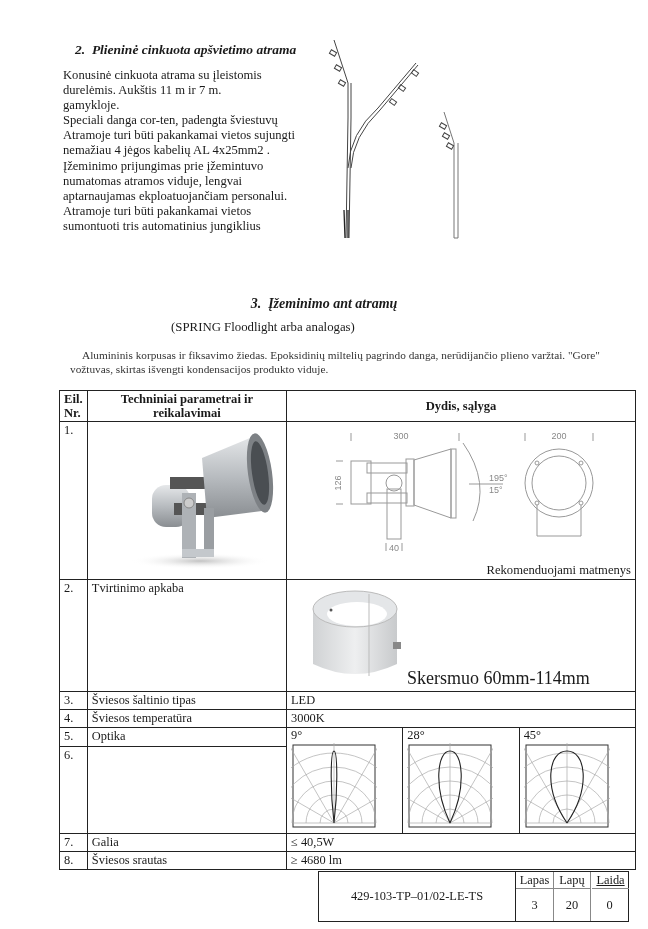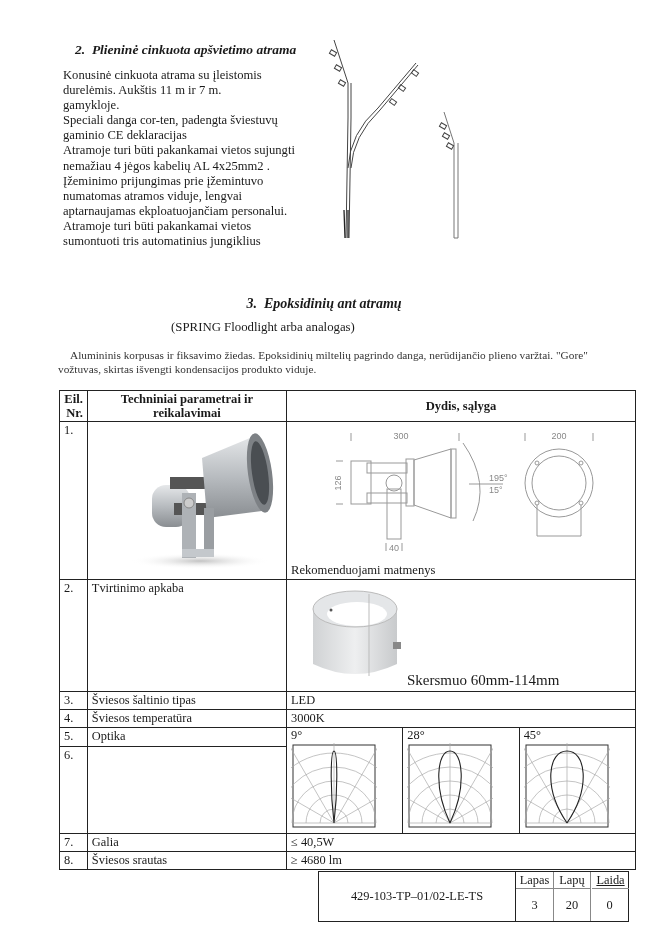--- a/index.html
+++ b/index.html
@@ -7,27 +7,27 @@
          font-family:"Liberation Serif", "DejaVu Serif", serif; color:#1a1a1a; }
   .abs { position:absolute; }
   
   .s2-title { left:75px; top:42px; font-size:13.5px; font-weight:bold; font-style:italic; }
   .s2-body { left:63px; top:68px; width:250px; font-size:12.6px; line-height:15.1px; }
   .s2-body div { white-space:nowrap; }
   .poles { left:318px; top:38px; width:170px; height:225px; }
   
   .s3-title { left:0; width:648px; top:296px; text-align:center; font-size:14px; font-weight:bold; font-style:italic; }
   .s3-sub { left:0; width:526px; top:320px; text-align:center; font-size:12.8px;font-family:Liberation Serif, serif; }
-  .s3-desc { left:58px; top:348px; width:570px; font-size:11.3px; line-height:14px; color:#333; }
+  .s3-desc { left:70px; top:348px; width:570px; font-size:11.3px; line-height:14px; color:#333; }
   .s3-desc .indent { padding-left:12px; }
   
   table.spec { position:absolute; left:59px; top:390px; width:577px; border-collapse:collapse; font-size:12.4px; }
   table.spec td, table.spec th { border:1.3px solid #222; padding:1px 4px; vertical-align:top; }
   table.spec th { font-weight:bold; vertical-align:middle; line-height:14px; font-size:12.6px; }
-  table.spec th.first { text-align:right; }
+  table.spec th.first { text-align:left; }
   td.num { width:28px; }
   td.param { width:196px; border-left-color:#888 !important; }
   .cell-img { position:relative; }
   .optics { display:flex; width:100%; }
   .optics > div { flex:1; border-left:1.3px solid #222; padding:0 4px; }
   .optics > div:first-child { border-left:none; }
   .footer { position:absolute; left:318px; top:871px; width:309px; height:49px; border:1.3px solid #222; font-size:12.4px; }
   .footer .code { position:absolute; left:0; top:0; width:196px; height:49px; display:flex; align-items:center; justify-content:center; border-right:1.3px solid #222; }
   .footer .hdr { position:absolute; top:0; height:16px; text-align:center; border-bottom:1.3px solid #888; border-right:1.3px solid #888; line-height:16px; }
   .footer .val { position:absolute; top:17px; height:32px; text-align:center; line-height:32px; border-right:1.3px solid #888; }
@@ -37,21 +37,20 @@
 
 <div class="abs s2-title">
   <span>2.</span>&nbsp;
   <span>Plieninė cinkuota apšvietimo atrama</span>
 </div>
 <div class="abs s2-body">
   <div>Konusinė cinkuota atrama su įleistomis</div>
   <div>durelėmis. Aukštis 11 m ir 7 m.</div>
   <div>gamykloje.</div>
   <div>Speciali danga cor-ten, padengta šviestuvų</div>
-  <div>gaminio CE deklaracijas</div>
   <div>Atramoje turi būti pakankamai vietos sujungti</div>
   <div>nemažiau 4 jėgos kabelių AL 4x25mm2 .</div>
   <div>Įžeminimo prijungimas prie įžemintuvo</div>
   <div>numatomas atramos viduje, lengvai</div>
   <div>aptarnaujamas ekploatuojančiam personalui.</div>
   <div>Atramoje turi būti pakankamai vietos</div>
   <div>sumontuoti tris automatinius jungiklius</div>
 </div>
 
 <svg class="abs poles" viewBox="0 0 170 225" fill="none" stroke="#444" stroke-width="1">
@@ -69,21 +68,21 @@
   <g>
     <path d="M126 74 L136 105 L136 200 L140 200 L140 105" stroke="#777"></path>
     <rect x="122" y="86" width="6" height="4" transform="rotate(30 125 88)"></rect>
     <rect x="125" y="96" width="6" height="4" transform="rotate(30 128 98)"></rect>
     <rect x="129" y="106" width="6" height="4" transform="rotate(30 132 108)"></rect>
   </g>
 </svg>
 
 <div class="abs s3-title">
   <span>3.</span>&nbsp;
-  <span>Epoksidinių ant atramų</span>
+  <span>Įžeminimo ant atramų</span>
 </div>
 <div class="abs s3-sub">(SPRING Floodlight arba analogas)</div>
 <div class="abs s3-desc">
   <div class="indent">Alumininis korpusas ir fiksavimo žiedas. Epoksidinių miltelių pagrindo danga, nerūdijančio plieno varžtai. "Gore"</div>
   <div>vožtuvas, skirtas išvengti kondensacijos produkto viduje.</div>
 </div>
 
 <table class="spec">
   <tbody>
       <tr style="height:30px">
@@ -119,21 +118,21 @@
         <rect x="82" y="80" width="38" height="12" fill="#555"></rect>
         <path d="M110 35 L165 12 Q182 40 170 88 L115 95 Z" fill="url(#gBody)"></path>
         <ellipse cx="168" cy="50" rx="12" ry="40" fill="#7d8185" transform="rotate(-8 168 50)"></ellipse>
         <ellipse cx="168" cy="50" rx="8" ry="32" fill="#4a4e52" transform="rotate(-8 168 50)"></ellipse>
         <rect x="90" y="70" width="14" height="65" fill="#aeb2b6"></rect>
         <rect x="112" y="85" width="10" height="48" fill="#9a9ea2"></rect>
         <rect x="90" y="126" width="32" height="8" fill="#c4c8cc"></rect>
         <circle cx="97" cy="80" r="5" fill="#ccc" stroke="#888"></circle>
       </svg>
     </td>
-    <td style="text-align:left; position:relative;">
+    <td style="text-align:right; position:relative;">
       <svg width="340" height="140" viewBox="0 0 340 140" font-family="Liberation Sans, sans-serif" font-size="9" fill="none" stroke="#999">
         <line x1="60" y1="10" x2="60" y2="18"></line>
             <line x1="168" y1="10" x2="168" y2="18"></line>
         <text x="110" y="16" fill="#888" stroke="none" text-anchor="middle">300</text>
         <line x1="45" y1="38" x2="52" y2="38"></line>
             <line x1="45" y1="81" x2="52" y2="81"></line>
         <text x="48" y="62" fill="#888" stroke="none" text-anchor="middle" transform="rotate(-90 48 60)">126</text>
         <rect x="60" y="38" width="20" height="43"></rect>
         <rect x="76" y="40" width="40" height="10"></rect>
             <rect x="76" y="70" width="40" height="10"></rect>
@@ -176,21 +175,21 @@
                 <stop offset="1" stop-color="#c8cacc"></stop>
           </linearGradient>
         </defs>
         <path d="M8 25 L8 80 Q50 100 92 80 L92 25 Z" fill="url(#gClamp)"></path>
         <ellipse cx="50" cy="25" rx="42" ry="18" fill="#e4e6e8" stroke="#bbb"></ellipse>
         <ellipse cx="52" cy="30" rx="30" ry="12" fill="#fff"></ellipse>
         <line x1="64" y1="10" x2="64" y2="92" stroke="#bbb"></line>
         <rect x="88" y="58" width="8" height="7" fill="#888"></rect>
         <circle cx="26" cy="26" r="1.5" fill="#555"></circle>
       </svg>
-      <div style="position:absolute; left:120px; bottom:2px; font-size:15px;">Skersmuo 60mm-114mm</div>
+      <div style="position:absolute; left:120px; bottom:2px; font-size:18px;">Skersmuo 60mm-114mm</div>
     </td>
   </tr>
 
   <tr style="height:14px">
     <td class="num">3.</td>
     <td class="param">Šviesos šaltinio tipas</td>
     <td>LED</td>
   </tr>
 
   <tr style="height:14px">

